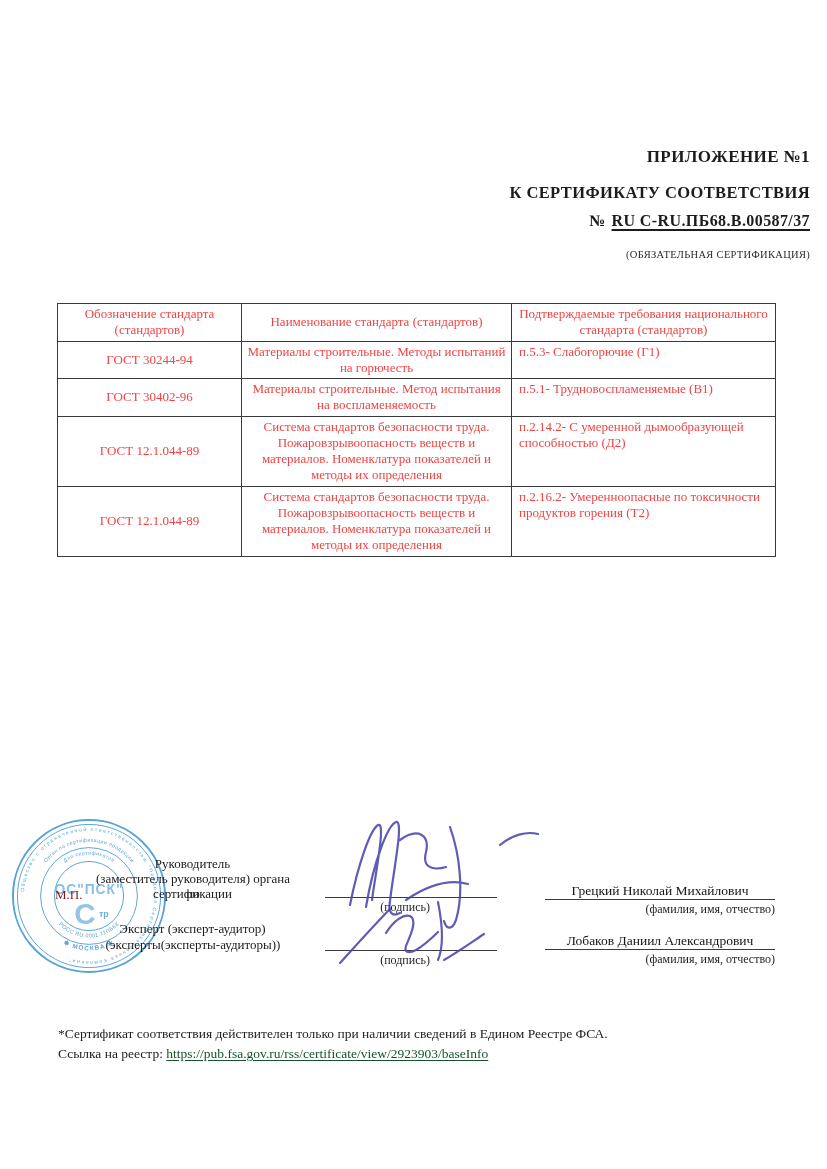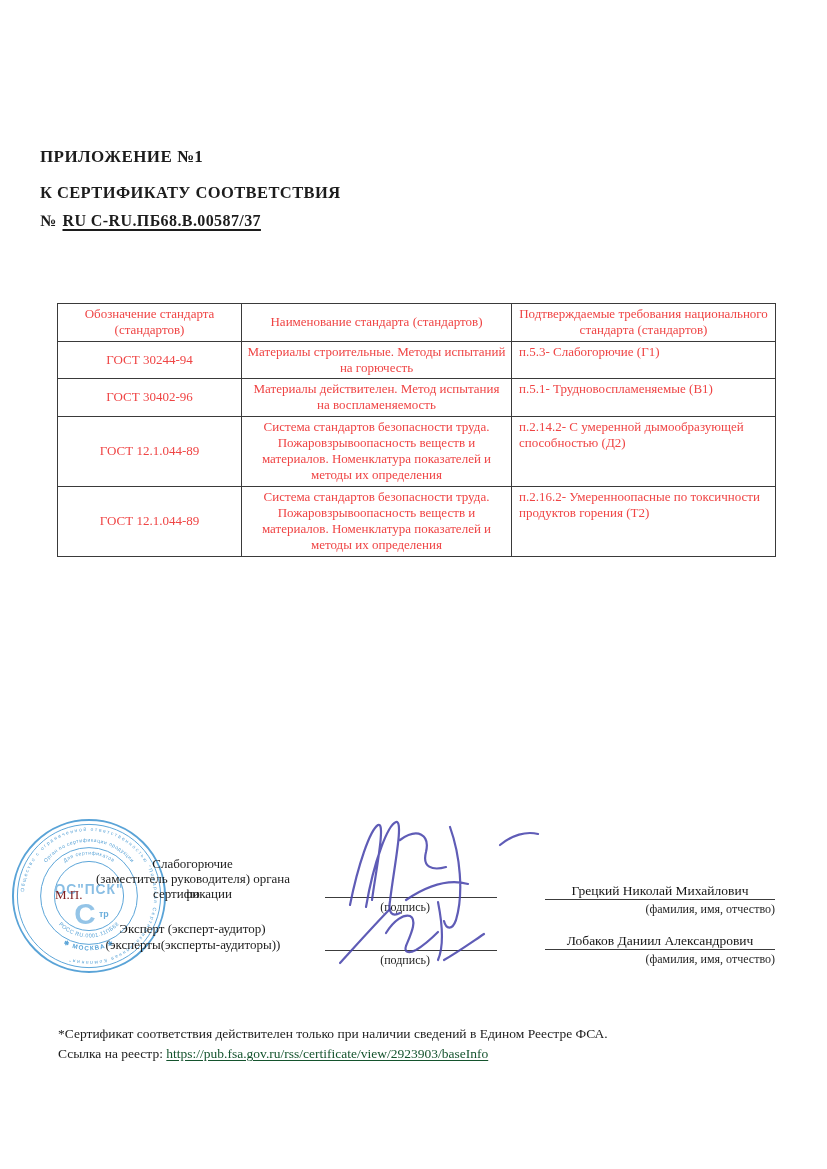--- a/index.html
+++ b/index.html
@@ -2,21 +2,21 @@
 <html><head>
 <meta charset="utf-8">
 <style>
   html,body{margin:0;padding:0;background:#e8e8e8;}
   .page{
     position:relative;width:827px;height:1169px;margin:0 auto;background:#ffffff;
     font-family:"Liberation Serif","DejaVu Serif",serif;color:#1c1c1c;overflow:hidden;
   }
   .abs{position:absolute;}
   
-  .title{left:40px;width:787px;text-align:left;font-weight:bold;letter-spacing:.4px;}
+  .title{left:23px;width:787px;text-align:right;font-weight:bold;letter-spacing:.4px;}
   .t1{top:147px;font-size:17px;}
   .t2{top:183px;font-size:16.5px;}
   .t3{top:212px;font-size:16px;}
   .t3 .u{text-decoration:underline;text-decoration-thickness:1.5px;text-underline-offset:3px;margin-left:6px;}
   .t4{top:249px;font-size:10.5px;font-weight:normal;letter-spacing:.3px;color:#2a2a2a;}
   
   table.standards{
     position:absolute;left:57px;top:303px;width:718px;border-collapse:collapse;table-layout:fixed;
     font-size:13px;line-height:1.25;color:#ef4444;
   }
@@ -44,20 +44,21 @@
   .ink-svg{left:300px;top:805px;}
 </style>
 </head>
 <body>
 
 <div class="page">
 
   <div class="abs title t1">ПРИЛОЖЕНИЕ №1</div>
   <div class="abs title t2">К СЕРТИФИКАТУ СООТВЕТСТВИЯ</div>
   <div class="abs title t3"><span>№</span><span class="u">RU C-RU.ПБ68.В.00587/37</span></div>
+  <div class="abs title t4">(ОБЯЗАТЕЛЬНАЯ СЕРТИФИКАЦИЯ)</div>
 
   <table class="standards">
     <colgroup>
         <col class="c1">
         <col class="c2">
         <col class="c3">
       </colgroup>
     <thead>
       <tr>
         <th>Обозначение стандарта (стандартов)</th>
@@ -66,21 +67,21 @@
       </tr>
     </thead>
     <tbody>
       <tr class="r-sm">
         <td>ГОСТ 30244-94</td>
         <td>Материалы строительные. Методы испытаний на горючесть</td>
         <td class="req">п.5.3- Слабогорючие (Г1)</td>
       </tr>
       <tr class="r-sm">
         <td>ГОСТ 30402-96</td>
-        <td>Материалы действителен. Метод испытания на воспламеняемость</td>
+        <td>Материалы строительные. Метод испытания на воспламеняемость</td>
         <td class="req">п.5.1- Трудновоспламеняемые (В1)</td>
       </tr>
       <tr class="r-lg">
         <td>ГОСТ 12.1.044-89</td>
         <td>Система стандартов безопасности труда. Пожаровзрывоопасность веществ и материалов. Номенклатура показателей и методы их определения</td>
         <td class="req">п.2.14.2- С умеренной дымообразующей способностью (Д2)</td>
       </tr>
       <tr class="r-lg">
         <td>ГОСТ 12.1.044-89</td>
         <td>Система стандартов безопасности труда. Пожаровзрывоопасность веществ и материалов. Номенклатура показателей и методы их определения</td>
@@ -109,21 +110,21 @@
       <text font-size="6.4" font-weight="bold" letter-spacing="1.2" text-anchor="middle"><textPath href="#arcBot55" startOffset="50%">✱  МОСКВА  ✱</textPath></text>
       <text font-size="5" letter-spacing="0.6" text-anchor="middle"><textPath href="#arcTop42" startOffset="50%">Для сертификатов</textPath></text>
       <text font-size="5.6" letter-spacing="0.4" text-anchor="middle"><textPath href="#arcBot42" startOffset="50%">РОСС RU.0001.11ПБ68</textPath></text>
       <text x="80" y="78" font-size="14" font-weight="bold" letter-spacing="1" text-anchor="middle" fill="#7fb9e2">ОС"ПСК"</text>
       <text x="76" y="108" font-size="30" font-weight="bold" text-anchor="middle" fill="#8cc0e6">С</text>
       <text x="90" y="101" font-size="9" font-weight="bold" fill="#5da7d9">тр</text>
     </g>
   </svg>
 
   <div class="abs mp">М.П.</div>
-  <div class="abs sig-label" style="left:100px;top:856px;width:185px;">Слабогорючие</div>
+  <div class="abs sig-label" style="left:100px;top:856px;width:185px;">Руководитель</div>
   <div class="abs sig-label" style="left:88px;top:871px;width:210px;">(заместитель руководителя) органа по</div>
   <div class="abs sig-label" style="left:100px;top:886px;width:185px;">сертификации</div>
   <div class="abs sig-label" style="left:100px;top:921px;width:185px;">Эксперт (эксперт-аудитор)</div>
   <div class="abs sig-label" style="left:88px;top:937px;width:210px;">(эксперты(эксперты-аудиторы))</div>
 
   <div class="abs sig-line" style="left:325px;top:897px;width:172px;"></div>
   <div class="abs cap" style="left:320px;top:900px;width:110px;">(подпись)</div>
   <div class="abs sig-line" style="left:325px;top:950px;width:172px;"></div>
   <div class="abs cap" style="left:320px;top:953px;width:110px;">(подпись)</div>
 

